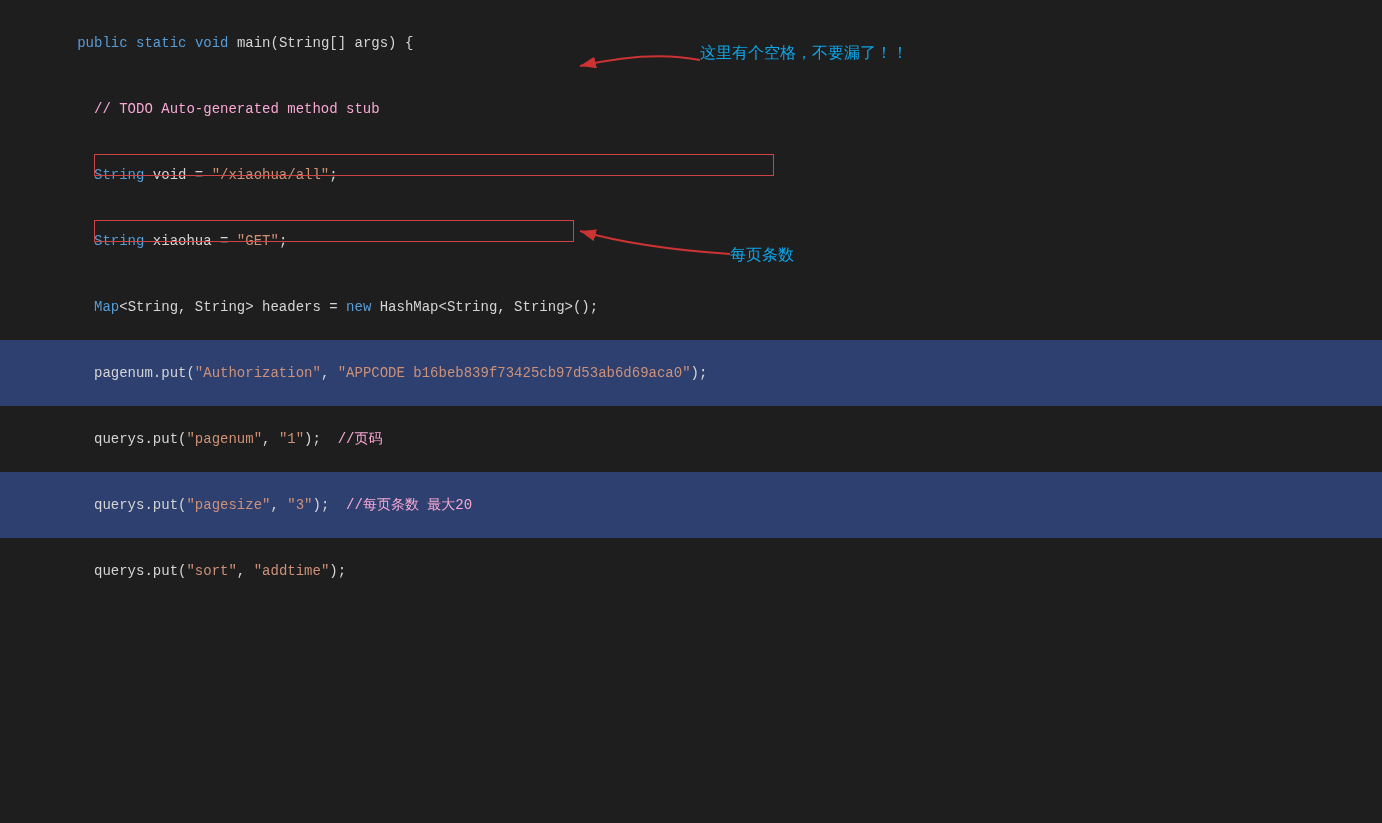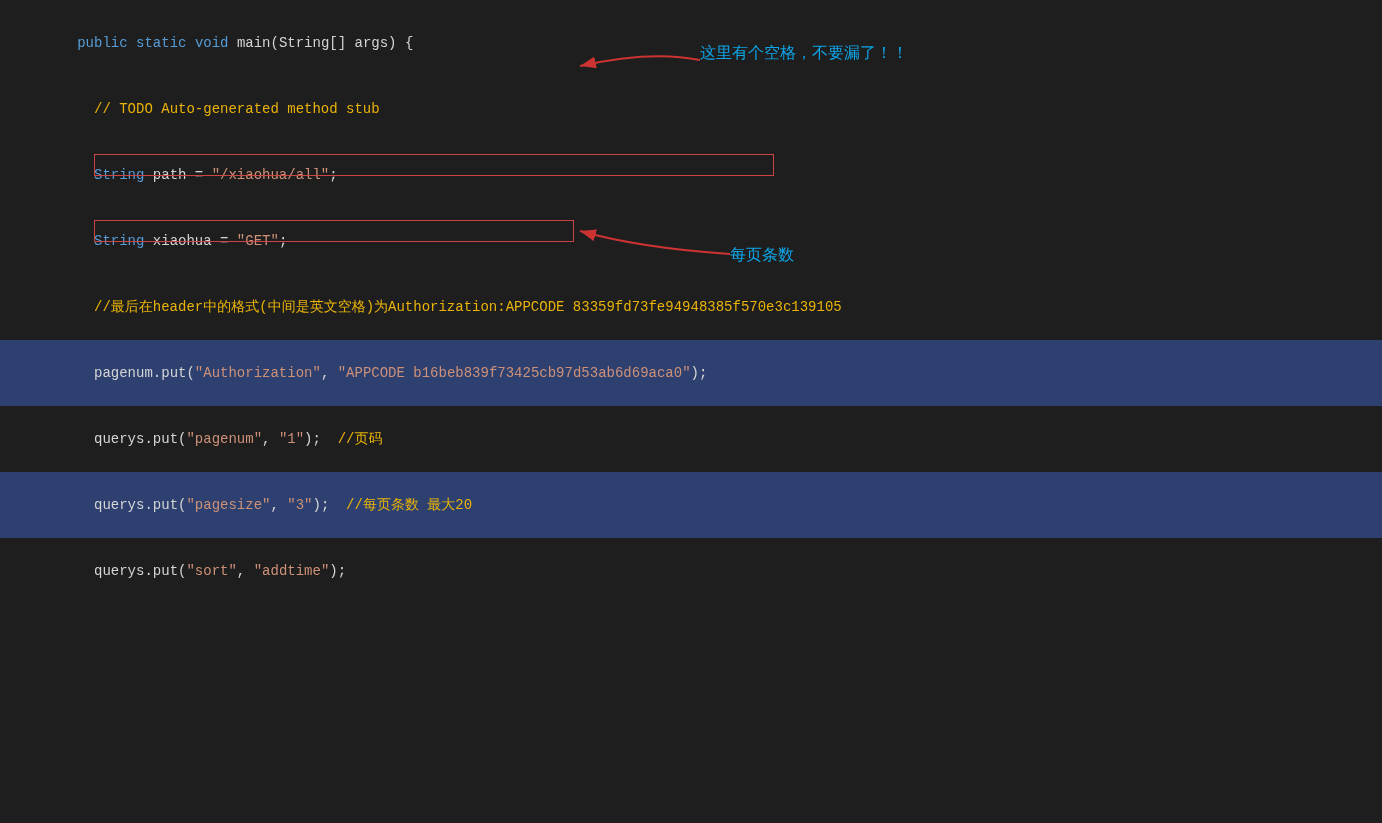--- a/index.html
+++ b/index.html
@@ -25,21 +25,21 @@
       padding: 0 10px 0 10px;
       white-space: pre;
       min-height: 22px;
     }
     .line-content {
       flex: 1;
     }
     
     .kw { color: #569cd6; } 
     .str { color: #ce9178; } 
-    .comment { color: #eab308; } 
+    .comment { color: #f9a8d4; } 
     .plain { color: #d4d4d4; }
     .bracket-box {
       border: 1.5px solid #e07070;
       position: absolute;
       pointer-events: none;
     }
     .annotation-text {
       position: absolute;
       color: #0ea5e9;
       font-family: 'SimSun', 'Microsoft YaHei', sans-serif;
@@ -69,36 +69,36 @@
 
   <div class="line">
     <span class="line-content">
       &nbsp;&nbsp;&nbsp;&nbsp;<span class="comment">// TODO Auto-generated method stub</span>
     </span>
   </div>
 
 
   <div class="line">
     <span class="line-content">
-      &nbsp;&nbsp;&nbsp;&nbsp;<span class="kw">String</span> <span class="plain">path = </span><span class="str">"/xiaohua/all"</span><span class="plain">;</span>
+      &nbsp;&nbsp;&nbsp;&nbsp;<span class="kw">String</span> <span class="plain">void = </span><span class="str">"/xiaohua/all"</span><span class="plain">;</span>
     </span>
   </div>
 
   <div class="line">
     <span class="line-content">
       &nbsp;&nbsp;&nbsp;&nbsp;<span class="kw">String</span> <span class="plain">xiaohua = </span><span class="str">"GET"</span><span class="plain">;</span>
     </span>
   </div>
 
-
   <div class="line">
     <span class="line-content">
-      &nbsp;&nbsp;&nbsp;&nbsp;<span class="comment">//最后在header中的格式(中间是英文空格)为Authorization:APPCODE 83359fd73fe94948385f570e3c139105</span>
+      &nbsp;&nbsp;&nbsp;&nbsp;<span class="kw">Map</span><span class="plain">&lt;String, String&gt; </span><span class="plain">headers = </span><span class="kw">new</span><span class="plain"> HashMap&lt;String, String&gt;();</span>
     </span>
   </div>
+
 
   <div class="line highlight-line" style="position:relative;">
     <span class="line-content">
       &nbsp;&nbsp;&nbsp;&nbsp;<span class="plain">pagenum.put(</span><span class="str">"Authorization"</span><span class="plain">, </span><span class="str">"APPCODE b16beb839f73425cb97d53ab6d69aca0"</span><span class="plain">);</span>
     </span>
   </div>
 
 
   <div class="line">
     <span class="line-content">

